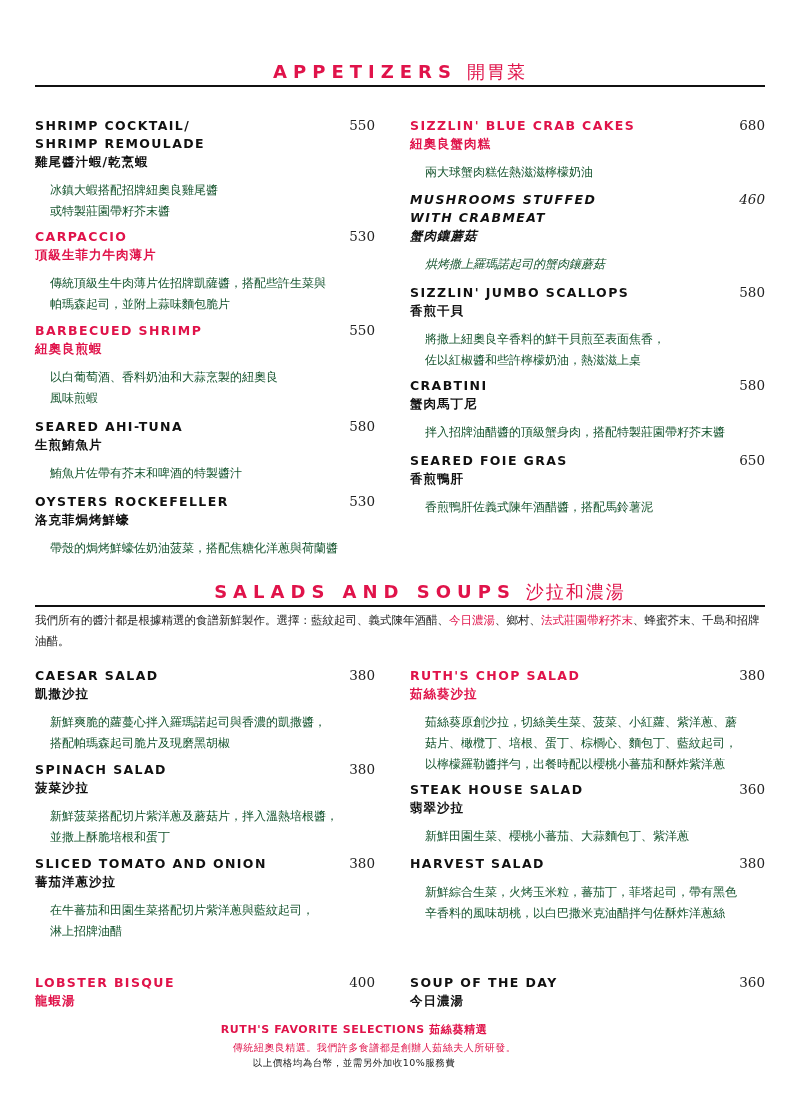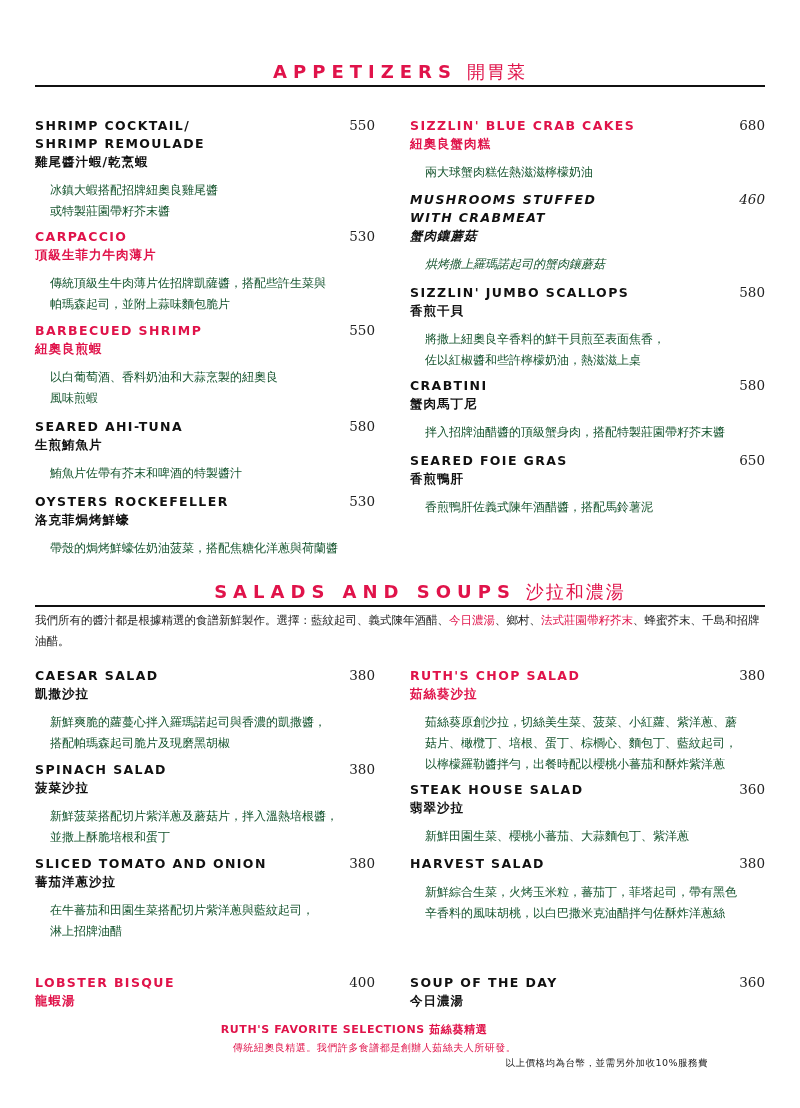--- a/index.html
+++ b/index.html
@@ -16,21 +16,21 @@
   .item .zh { font-weight: bold; font-size: 12.5px; line-height: 18px; letter-spacing: 1px; color: #111; }
   .item .desc { font-size: 12px; line-height: 21px; color: #14532d; padding-left: 15px; margin-top: 9px; }
   .item.red .en, .item.red .zh { color: #e0134a; }
   .item .price { position: absolute; right: 0; top: 0; font-family: "DejaVu Serif", serif;
                  font-size: 13.5px; color: #222; }
   .intro { position: absolute; left: 35px; width: 730px; font-size: 11.5px; line-height: 21px; color: #222; }
   .intro .hl { color: #e0134a; }
   .footer { position: absolute; left: 0; width: 708px; text-align: center; }
   .footer .f-title { color: #e0134a; font-weight: bold; font-size: 11px; letter-spacing: 0.6px; }
   .footer .f-line1 { color: #e0134a; font-size: 10px; margin-top: 4px; letter-spacing: 0.5px; margin-left: 41px; }
-  .footer .f-line2 { color: #222; font-size: 9.5px; margin-top: 2px; letter-spacing: 0.5px; text-align: right; }
+  .footer .f-line2 { color: #222; font-size: 9.5px; margin-top: 2px; letter-spacing: 0.5px; }
 </style>
 </head>
 <body>
 
 <div class="sec-title" style="top:60px;">
   <span>APPETIZERS</span><span class="zh">開胃菜</span>
 </div>
 <div class="rule" style="top:85px;"></div>
 
 <div class="item" style="left:35px; top:117px;">

